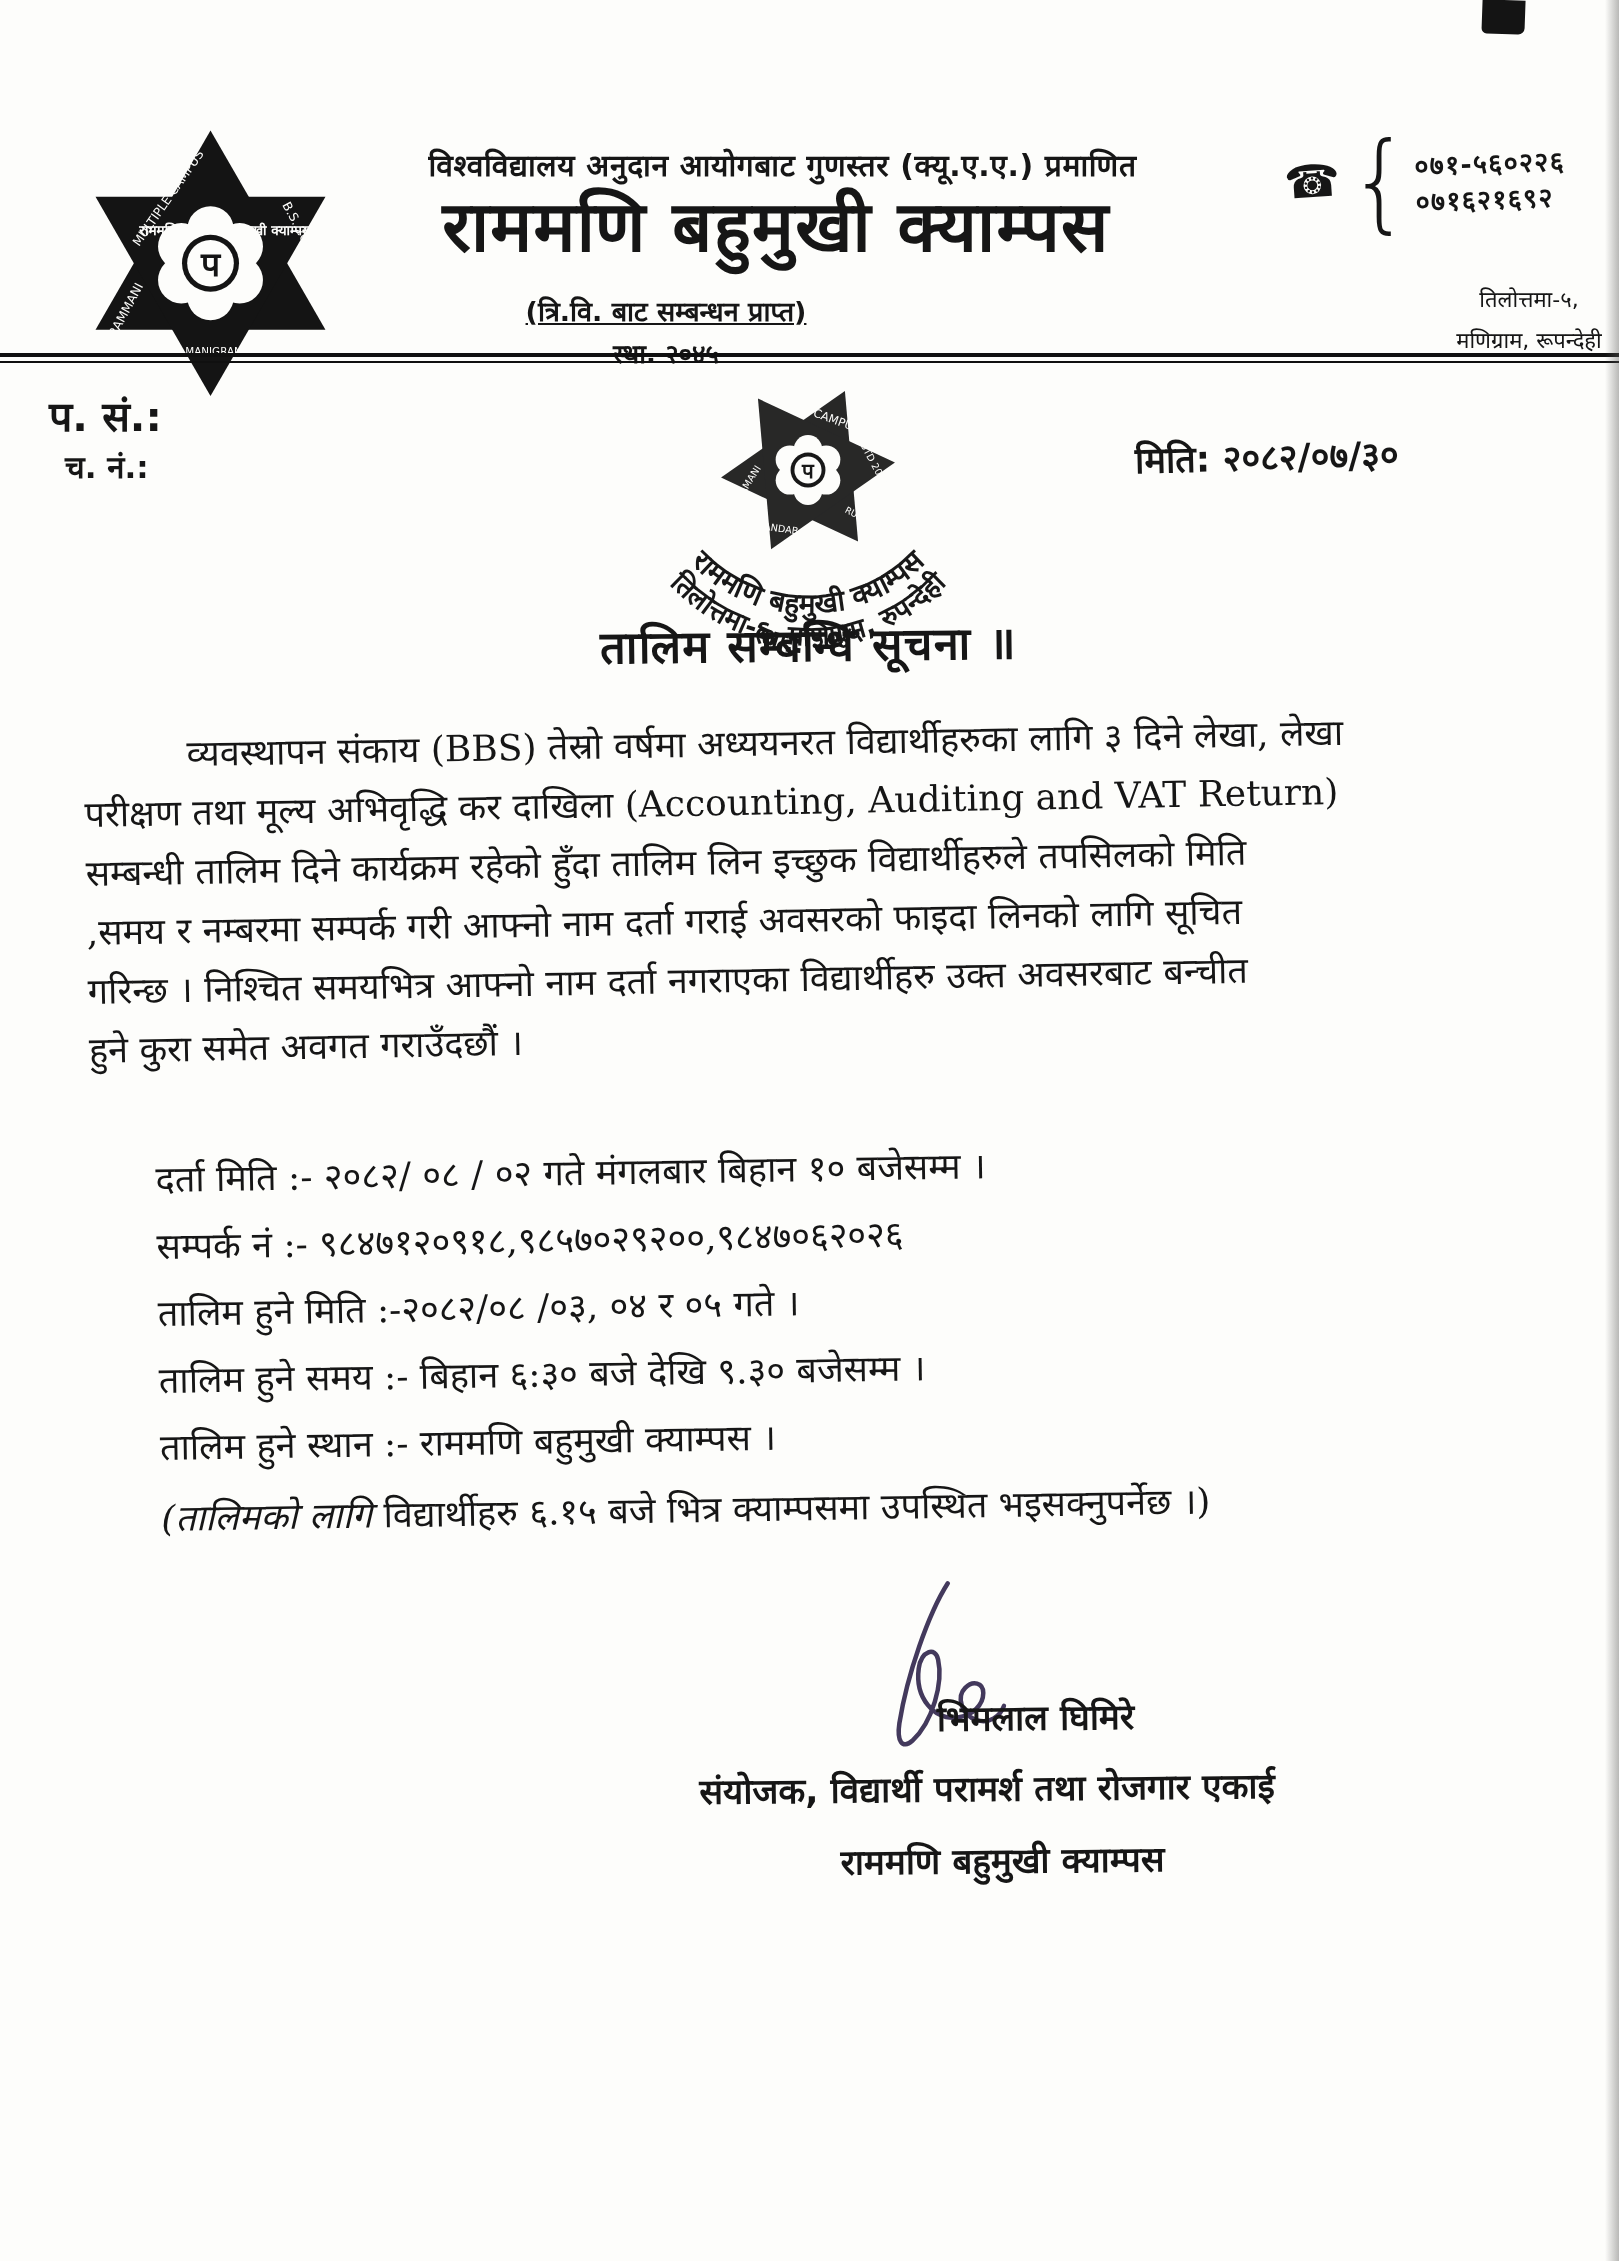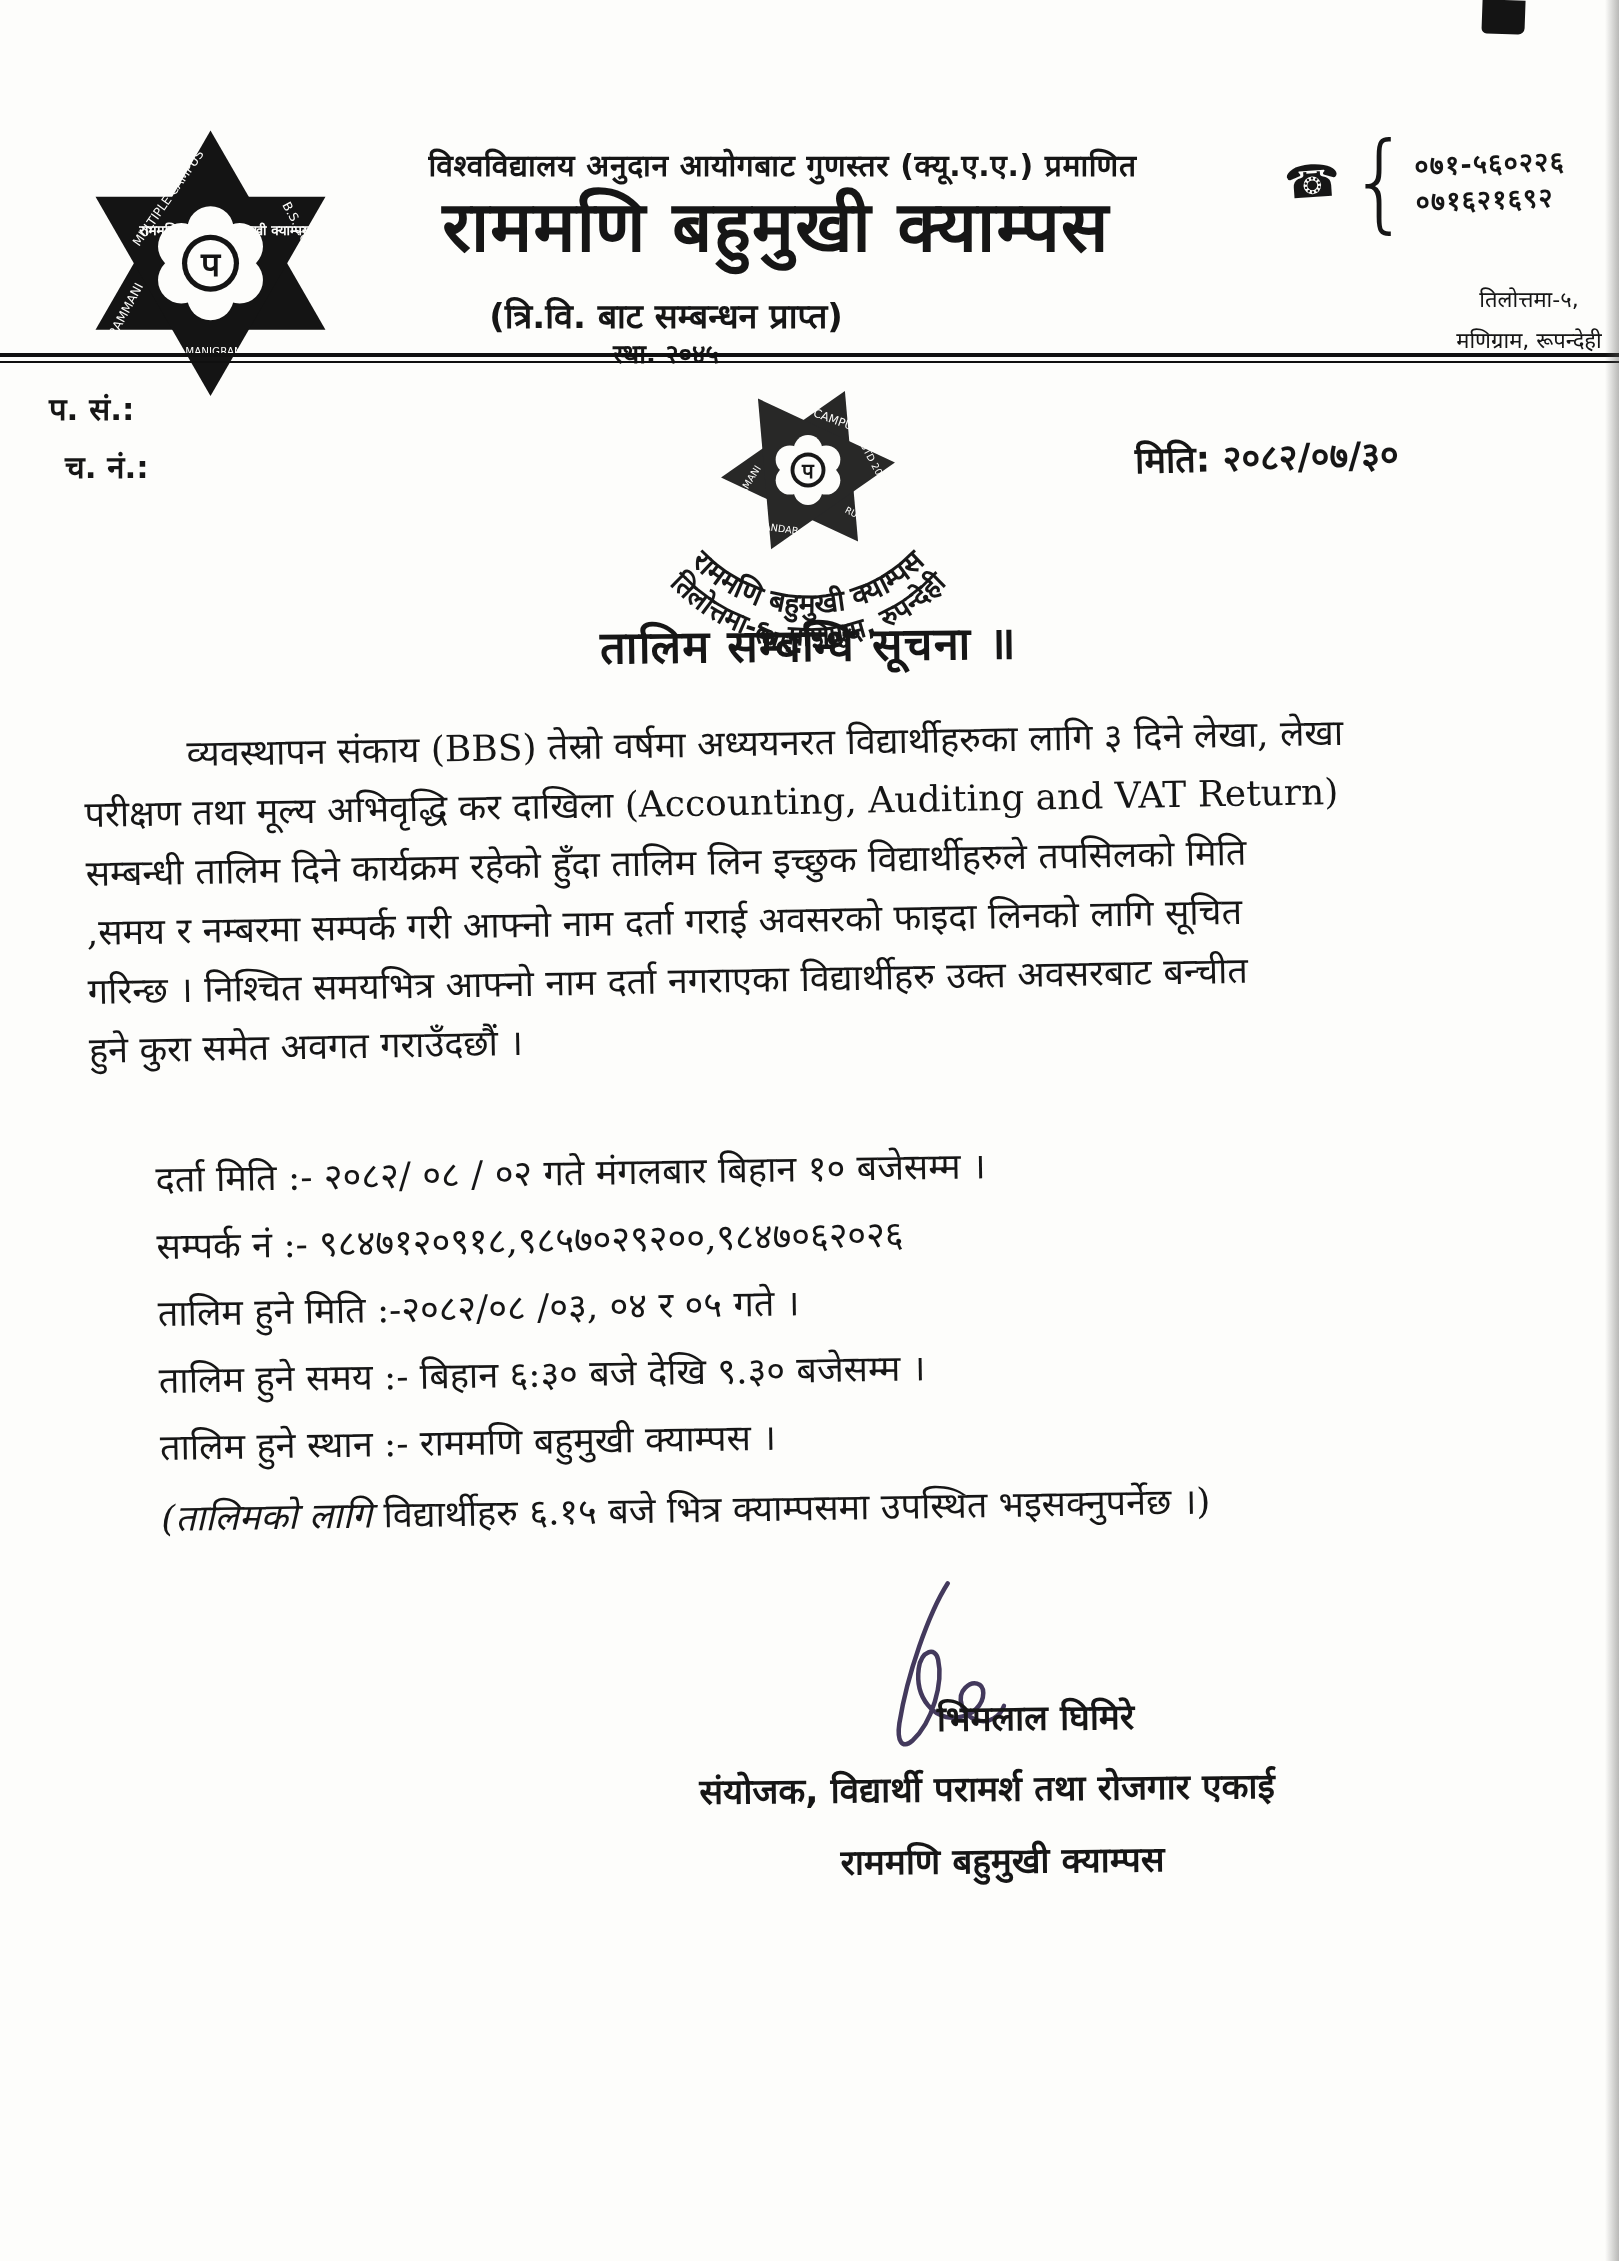--- a/index.html
+++ b/index.html
@@ -12,32 +12,32 @@
     color:#161616;
   }
   .abs{position:absolute;}
   .center{text-align:center;}
   .nowrap{white-space:nowrap;}
   .serif{font-family:"DejaVu Serif","Liberation Serif",serif;}
 
   
   .accreditation{left:278px;top:144px;width:1009px;font-size:30px;font-weight:700;letter-spacing:0.6px;}
   .campus-name{left:239px;top:176px;width:1074px;font-size:70px;font-weight:800;letter-spacing:1.3px;}
-  .affiliation{left:278px;top:292px;width:776px;font-size:34px;font-weight:700;}
+  .affiliation{left:278px;top:292px;width:776px;font-size:27px;font-weight:700;text-decoration:underline;}
   .estd-line{left:278px;top:335px;width:776px;font-size:26px;font-weight:700;}
   .phone-block{left:1284px;top:133px;display:flex;align-items:center;}
   .phone-icon{font-size:45px;line-height:45px;transform:rotate(-4deg);}
   .phone-brace{font-size:97px;font-weight:300;line-height:97px;margin:0 3.9px 0 9px;transform:scaleY(1.1);}
   .phone-numbers{font-size:27px;font-weight:600;line-height:36px;letter-spacing:1.3px;transform:rotate(-2deg);}
   .address-block{left:1393px;top:279px;width:272px;font-size:22px;font-weight:400;line-height:41px;text-align:center;}
   .rule-a{left:0;top:353px;width:1620px;height:3.9px;background:#101010;}
   .rule-b{left:0;top:361px;width:1620px;height:1.9px;background:#101010;}
 
   
-  .ref-ps{left:49px;top:387px;font-size:31px;font-weight:700;}
+  .ref-ps{left:49px;top:387px;font-size:41px;font-weight:700;}
   .ref-cn{left:49px;top:445px;font-size:31px;font-weight:700;margin-left:16px;}
   .date-line{left:1135px;top:432px;font-size:36px;font-weight:600;transform:rotate(-1.4deg);}
 
   
   .notice-title{left:388px;top:613px;width:841px;font-size:45px;font-weight:800;letter-spacing:1.3px;transform:rotate(-0.7deg);}
 
   
   .body-block{left:83px;top:726px;width:1462px;font-size:36px;line-height:59px;transform:rotate(-1.05deg);transform-origin:0 0;}
   .body-block .line{white-space:nowrap;}
   .body-block .indent{padding-left:103px;}

